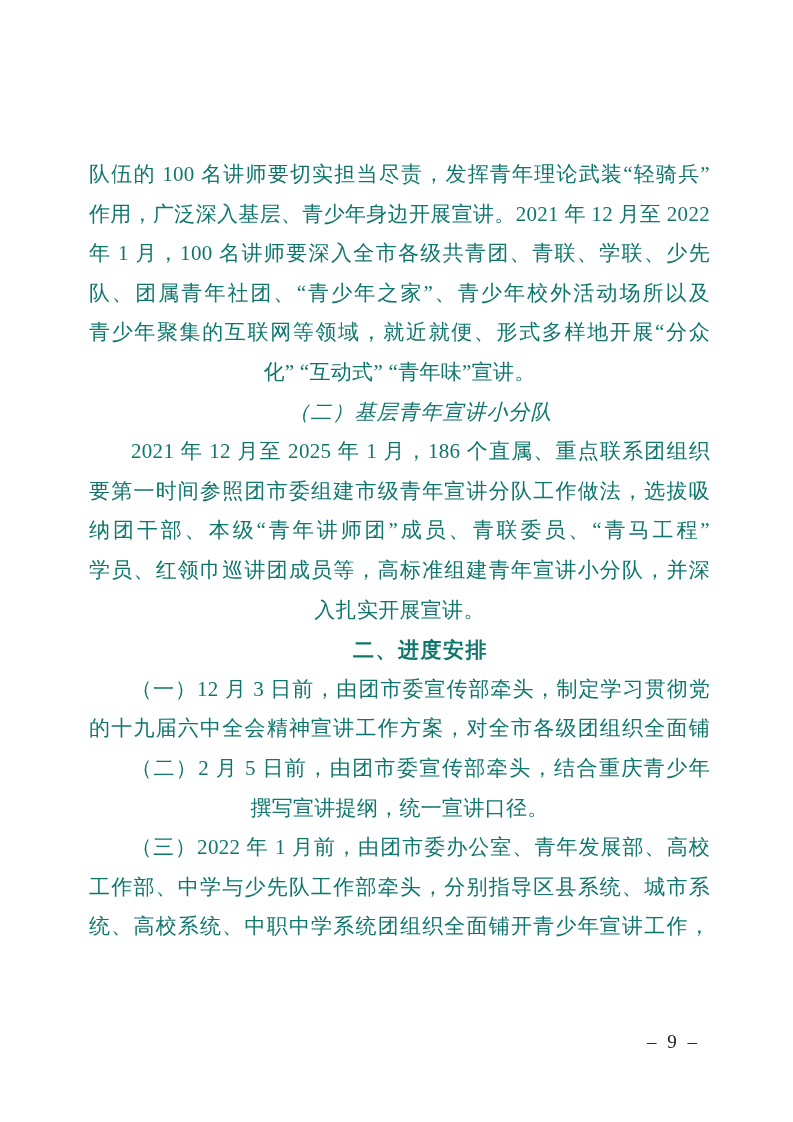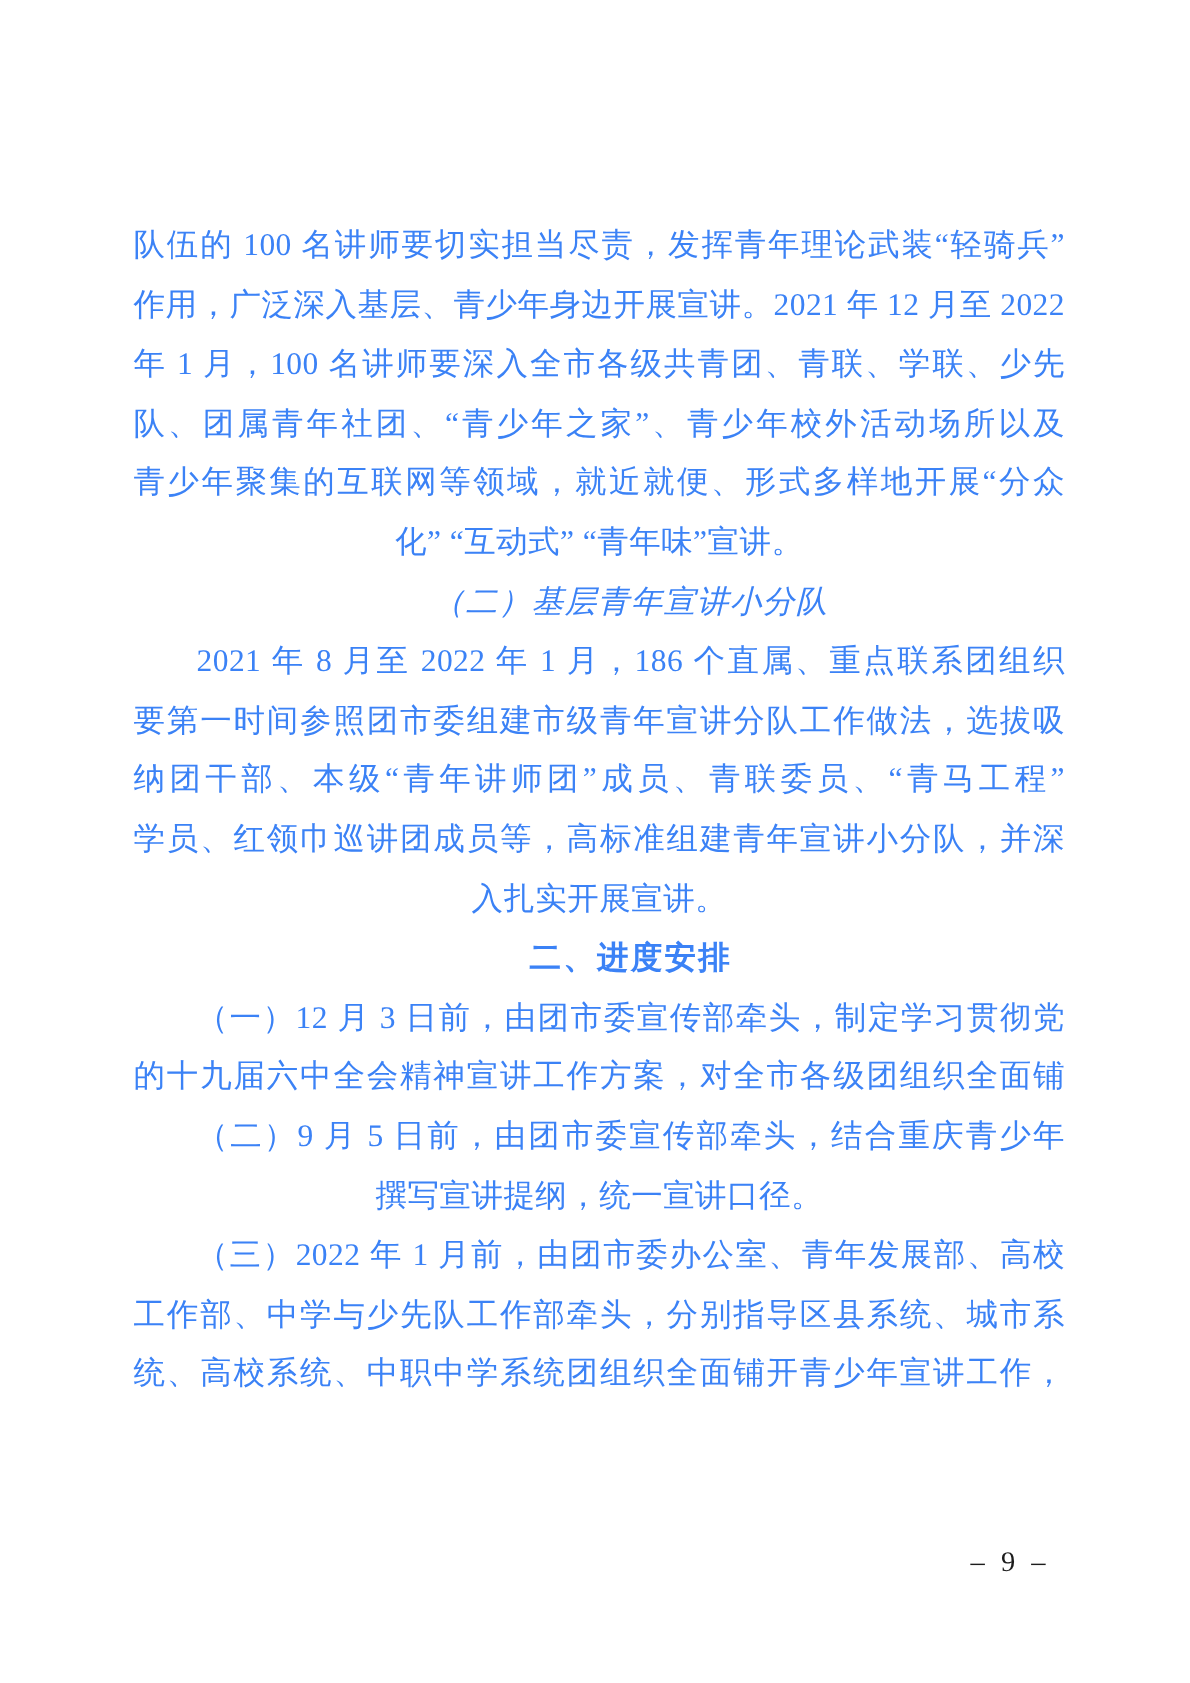--- a/index.html
+++ b/index.html
@@ -12,23 +12,23 @@
   }
   .page {
     position: absolute;
     left: 0; top: 0;
     width: 793px; height: 1122px;
     background: #ffffff;
   }
   .doc-body {
     position: absolute;
     left: 89px;
-    top: 144px;
+    top: 155px;
     width: 621px;
-    color: #3b82f6;
+    color: #0f766e;
   }
   .line {
     height: 39.6px;
     line-height: 39.6px;
     font-size: 21px;
     text-align: center;
     letter-spacing: 0.3px;
   }
   .line.just {
     text-align: justify;
@@ -62,28 +62,28 @@
 
 <div class="page">
   <div class="doc-body">
       <div class="line just">队伍的 100 名讲师要切实担当尽责，发挥青年理论武装“轻骑兵”</div>
       <div class="line just">作用，广泛深入基层、青少年身边开展宣讲。2021 年 12 月至 2022</div>
       <div class="line just">年 1 月，100 名讲师要深入全市各级共青团、青联、学联、少先</div>
       <div class="line just">队、团属青年社团、“青少年之家”、青少年校外活动场所以及</div>
       <div class="line just">青少年聚集的互联网等领域，就近就便、形式多样地开展“分众</div>
       <div class="line">化” “互动式” “青年味”宣讲。</div>
       <div class="line kaiti ind">（二）基层青年宣讲小分队</div>
-      <div class="line just ind">2021 年 8 月至 2022 年 1 月，186 个直属、重点联系团组织</div>
+      <div class="line just ind">2021 年 12 月至 2025 年 1 月，186 个直属、重点联系团组织</div>
       <div class="line just">要第一时间参照团市委组建市级青年宣讲分队工作做法，选拔吸</div>
       <div class="line just">纳团干部、本级“青年讲师团”成员、青联委员、“青马工程”</div>
       <div class="line just">学员、红领巾巡讲团成员等，高标准组建青年宣讲小分队，并深</div>
       <div class="line">入扎实开展宣讲。</div>
       <div class="line hei ind">二、进度安排</div>
       <div class="line just ind">（一）12 月 3 日前，由团市委宣传部牵头，制定学习贯彻党</div>
       <div class="line just">的十九届六中全会精神宣讲工作方案，对全市各级团组织全面铺</div>
-      <div class="line just ind">（二）9 月 5 日前，由团市委宣传部牵头，结合重庆青少年</div>
+      <div class="line just ind">（二）2 月 5 日前，由团市委宣传部牵头，结合重庆青少年</div>
       <div class="line">撰写宣讲提纲，统一宣讲口径。</div>
       <div class="line just ind">（三）2022 年 1 月前，由团市委办公室、青年发展部、高校</div>
       <div class="line just">工作部、中学与少先队工作部牵头，分别指导区县系统、城市系</div>
       <div class="line just">统、高校系统、中职中学系统团组织全面铺开青少年宣讲工作，</div>
     </div>
   <div class="page-number">– 9 –</div>
 </div>
 
 </body></html>

